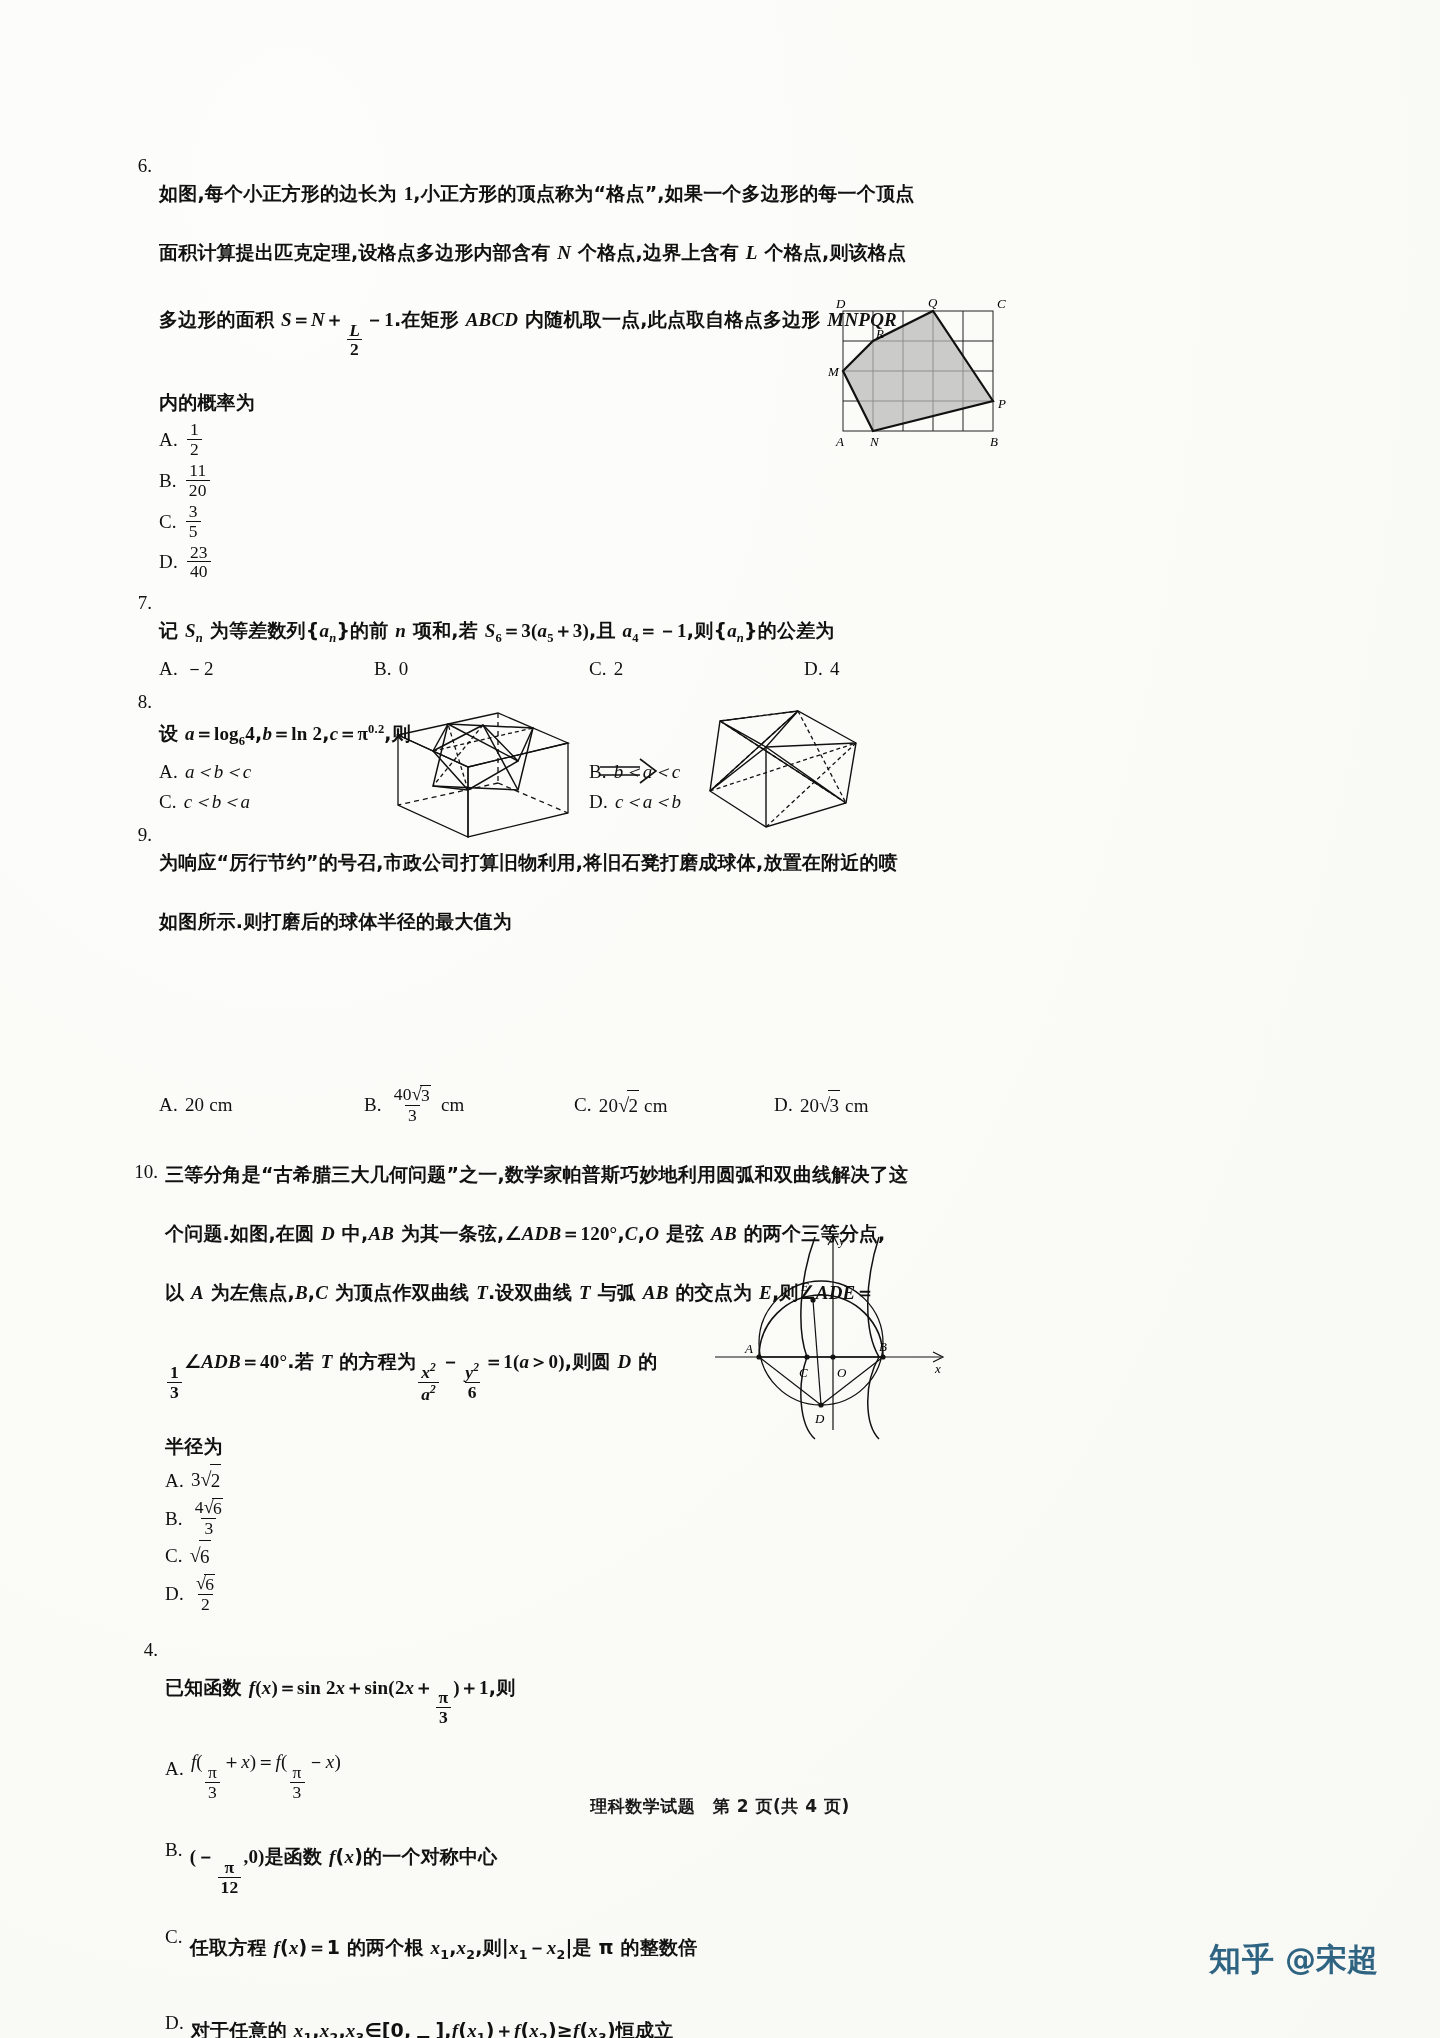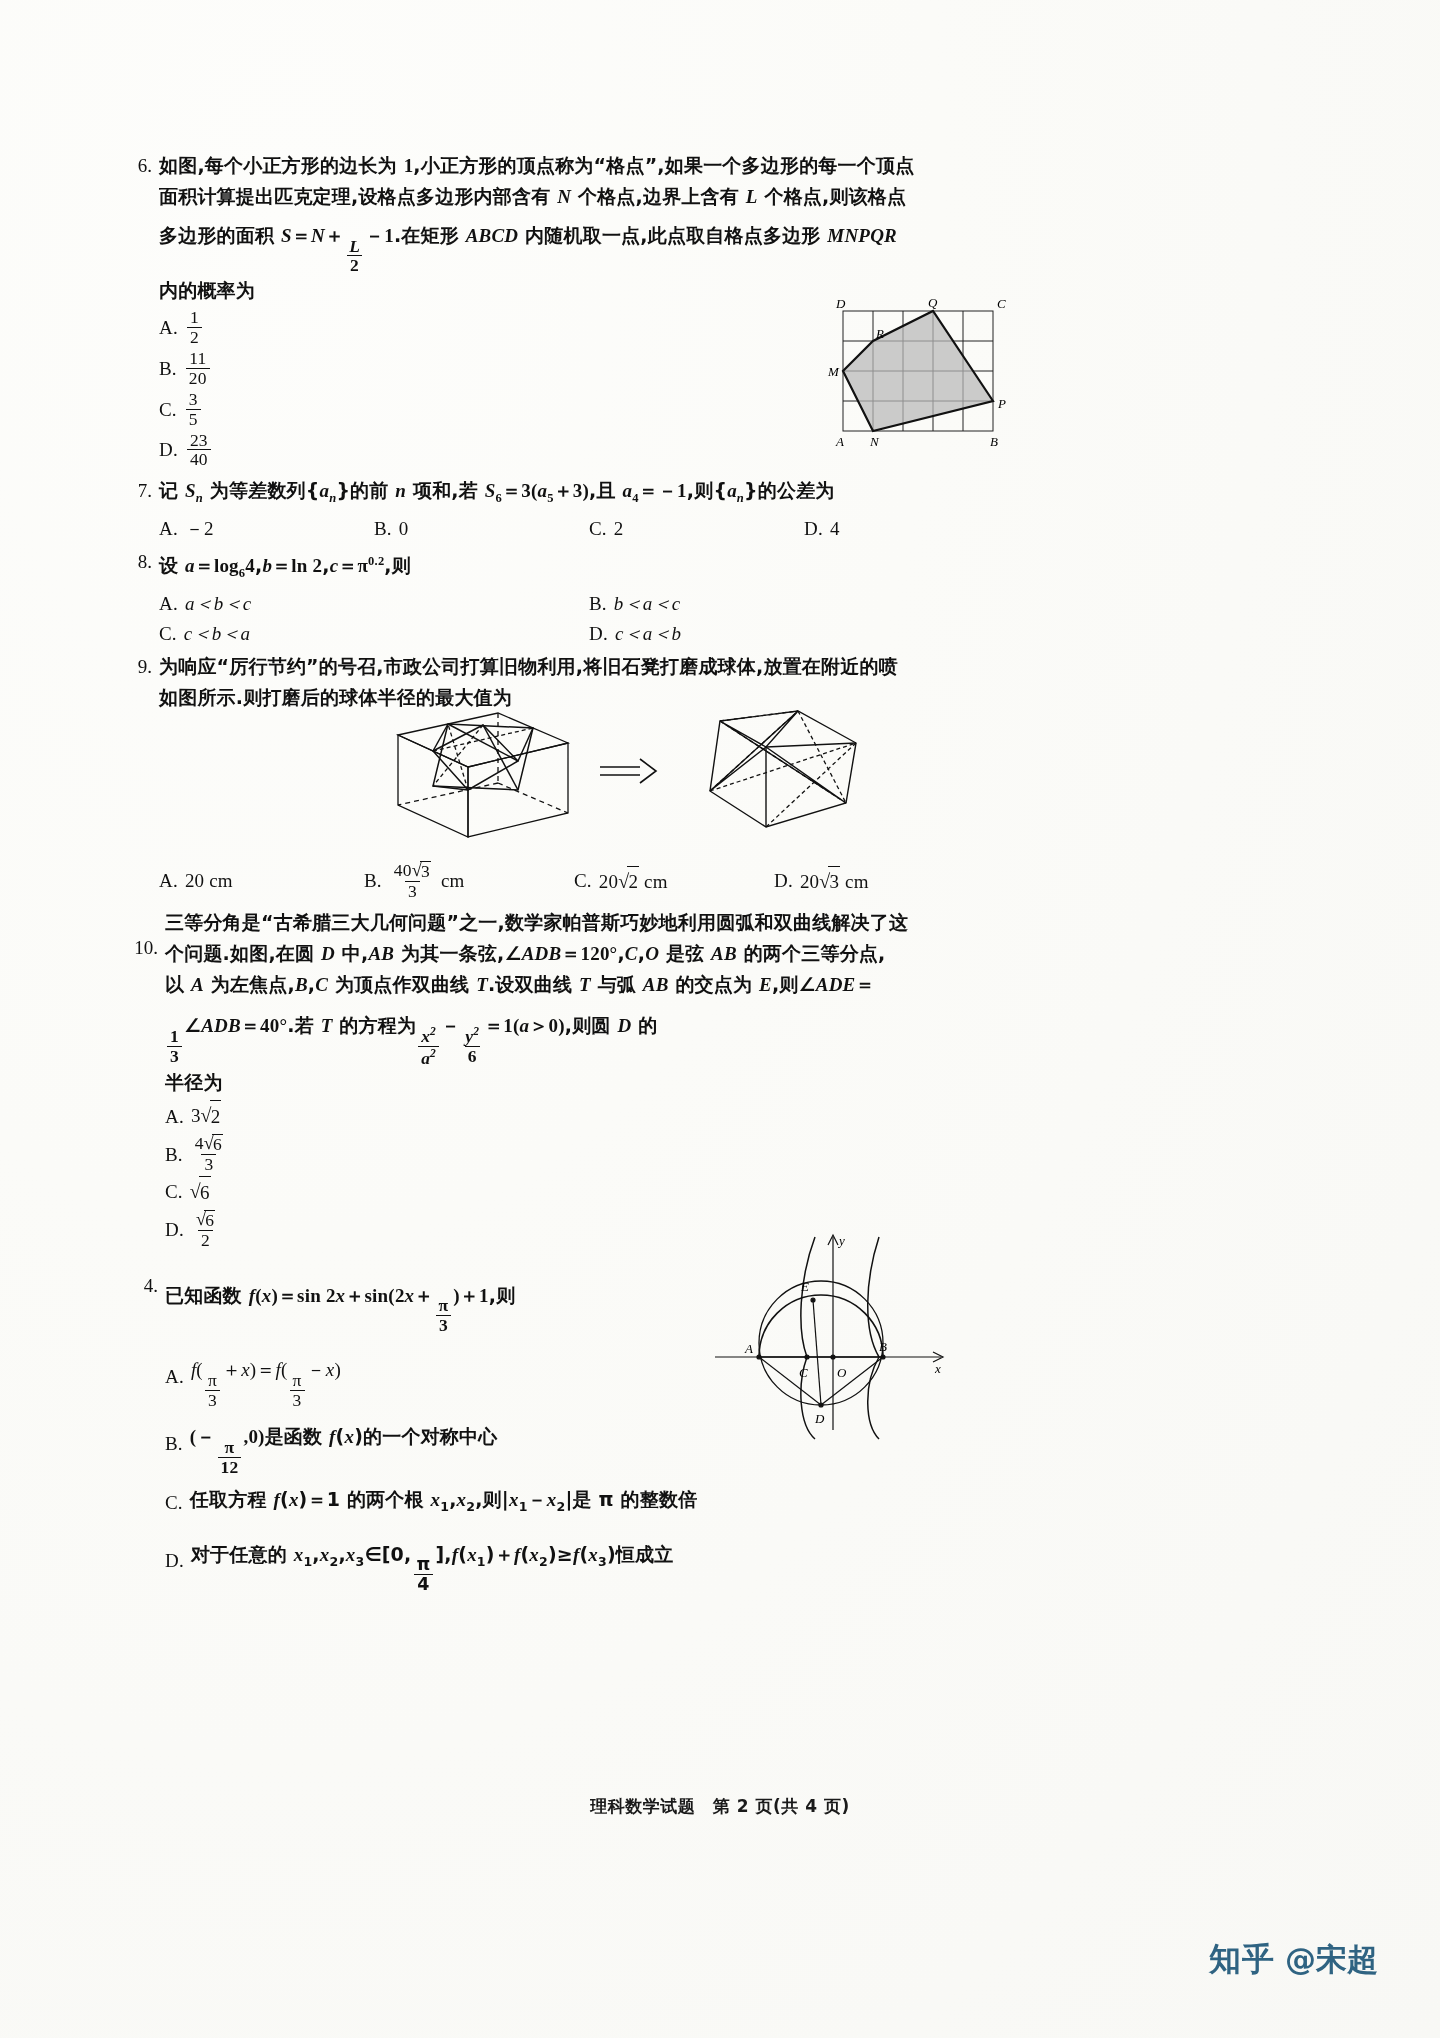--- a/index.html
+++ b/index.html
@@ -38,21 +38,21 @@
     line-height:31px;
     font-family:"Liberation Serif",serif;
   }
   .qbody{
     flex:1 1 auto;
     font-size:19.5px;
     line-height:31px;
     text-align:justify;
     letter-spacing:0.2px;
   }
-  .cn{ font-family:"DejaVu Sans","Liberation Sans",sans-serif; font-weight:700; font-size:19px;}
+  .cn{ font-family:"DejaVu Sans","Liberation Sans",sans-serif; font-weight:700; font-size:19px;margin-top:28px;}
   .mi{ font-style:italic; font-family:"Liberation Serif",serif; }
   .mn{ font-family:"Liberation Serif",serif; }
   .opts{
     margin-top:1px;
   }
   .optline{
     display:flex;
     font-size:19px;
     line-height:30px;
     align-items:flex-start;

